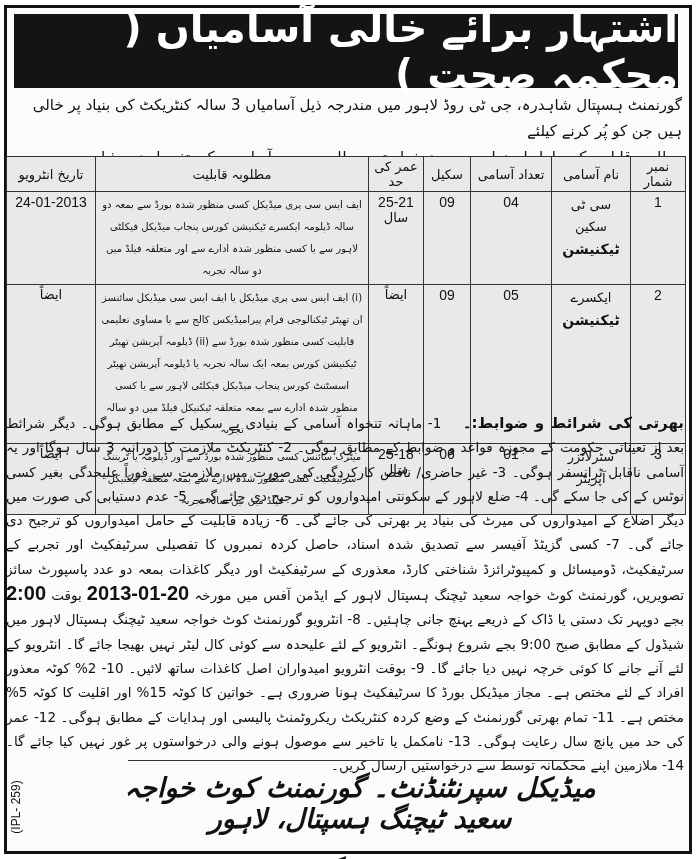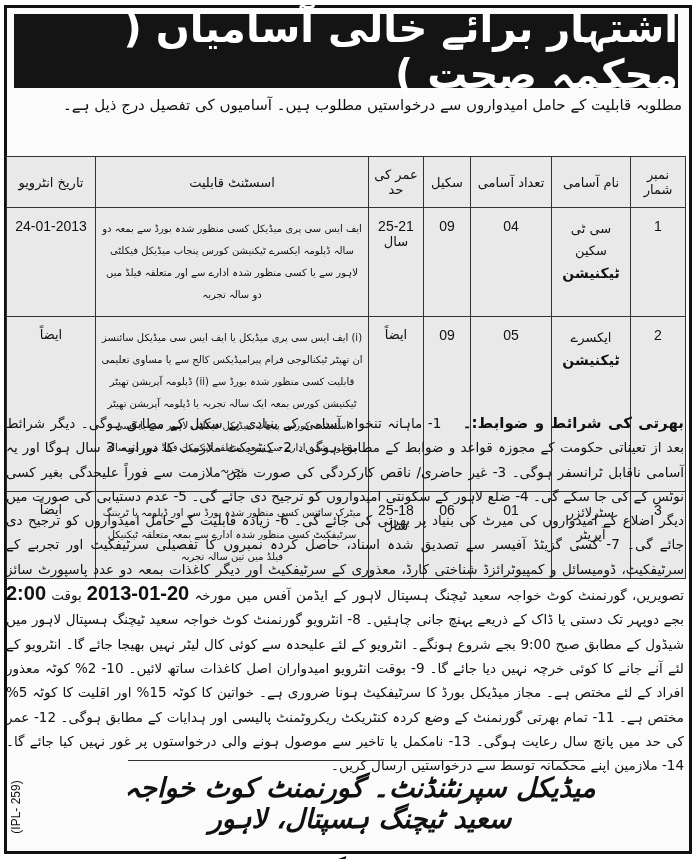--- a/index.html
+++ b/index.html
@@ -9,21 +9,21 @@
              border: 3px solid #111; box-sizing: border-box; background: #fbfbfb; }
     .banner { position: absolute; left: 14px; top: 14px; width: 664px; height: 74px;
               background: #141414; color: #fff; display: flex; align-items: center;
               justify-content: center; font-size: 40px; font-weight: bold;
               direction: rtl; letter-spacing: 1px; }
     .intro { position: absolute; left: 6px; top: 92px; width: 676px; direction: rtl;
              font-size: 15px; line-height: 26px; text-align: right; }
     table.posts { position: absolute; left: 6px; top: 156px; width: 680px;
                   border-collapse: collapse; direction: rtl; font-size: 13px;
                   background: #e9e9e9; }
-    table.posts th, table.posts td { border: 1px solid #333; padding: 10px 5px;
+    table.posts th, table.posts td { border: 1px solid #333; padding: 2px 5px;
                   vertical-align: top; text-align: center; }
     table.posts th { font-weight: normal; font-size: 13px; height: 27px; vertical-align: middle; }
     td.qual { text-align: right; line-height: 22px; font-size: 10px; }
     td.name { line-height: 22px; }
     td.name .bold { font-weight: bold; font-size: 14px; }
     .num { font-family: "Liberation Sans", sans-serif; font-size: 14px; }
     .conditions { position: absolute; left: 6px; top: 411px; width: 678px; direction: rtl;
                   font-size: 13.5px; line-height: 24.3px; text-align: justify; }
     .conditions .heading { font-weight: bold; font-size: 15px; margin-left: 16px; }
     .conditions .big { font-family: "Liberation Sans", sans-serif; font-weight: bold; font-size: 20px; margin-top: 7px; }
@@ -37,32 +37,33 @@
            font-family: "Liberation Sans", sans-serif; font-size: 12px; width: 60px; text-align: center; }
   </style>
 </head>
 <body>
 
 <div class="frame"></div>
 
 <div class="banner">اشتہار برائے خالی آسامیاں ( محکمہ صحت )</div>
 
 <div class="intro">
+  <div>گورنمنٹ ہسپتال شاہدرہ، جی ٹی روڈ لاہور میں مندرجہ ذیل آسامیاں 3 سالہ کنٹریکٹ کی بنیاد پر خالی ہیں جن کو پُر کرنے کیلئے</div>
   <div>مطلوبہ قابلیت کے حامل امیدواروں سے درخواستیں مطلوب ہیں۔ آسامیوں کی تفصیل درج ذیل ہے۔</div>
 </div>
 
 <table class="posts">
   <thead>
     <tr>
       <th style="width:44px">نمبر شمار</th>
       <th style="width:68px">نام آسامی</th>
       <th style="width:70px">تعداد آسامی</th>
       <th style="width:36px">سکیل</th>
       <th style="width:44px">عمر کی حد</th>
-      <th>اسسٹنٹ قابلیت</th>
+      <th>مطلوبہ قابلیت</th>
       <th style="width:78px">تاریخ انٹرویو</th>
     </tr>
   </thead>
   <tbody>
     <tr style="height:64px">
       <td class="num">1</td>
       <td class="name">
         <div>سی ٹی سکین</div>
         <div class="bold">ٹیکنیشن</div>
       </td>

